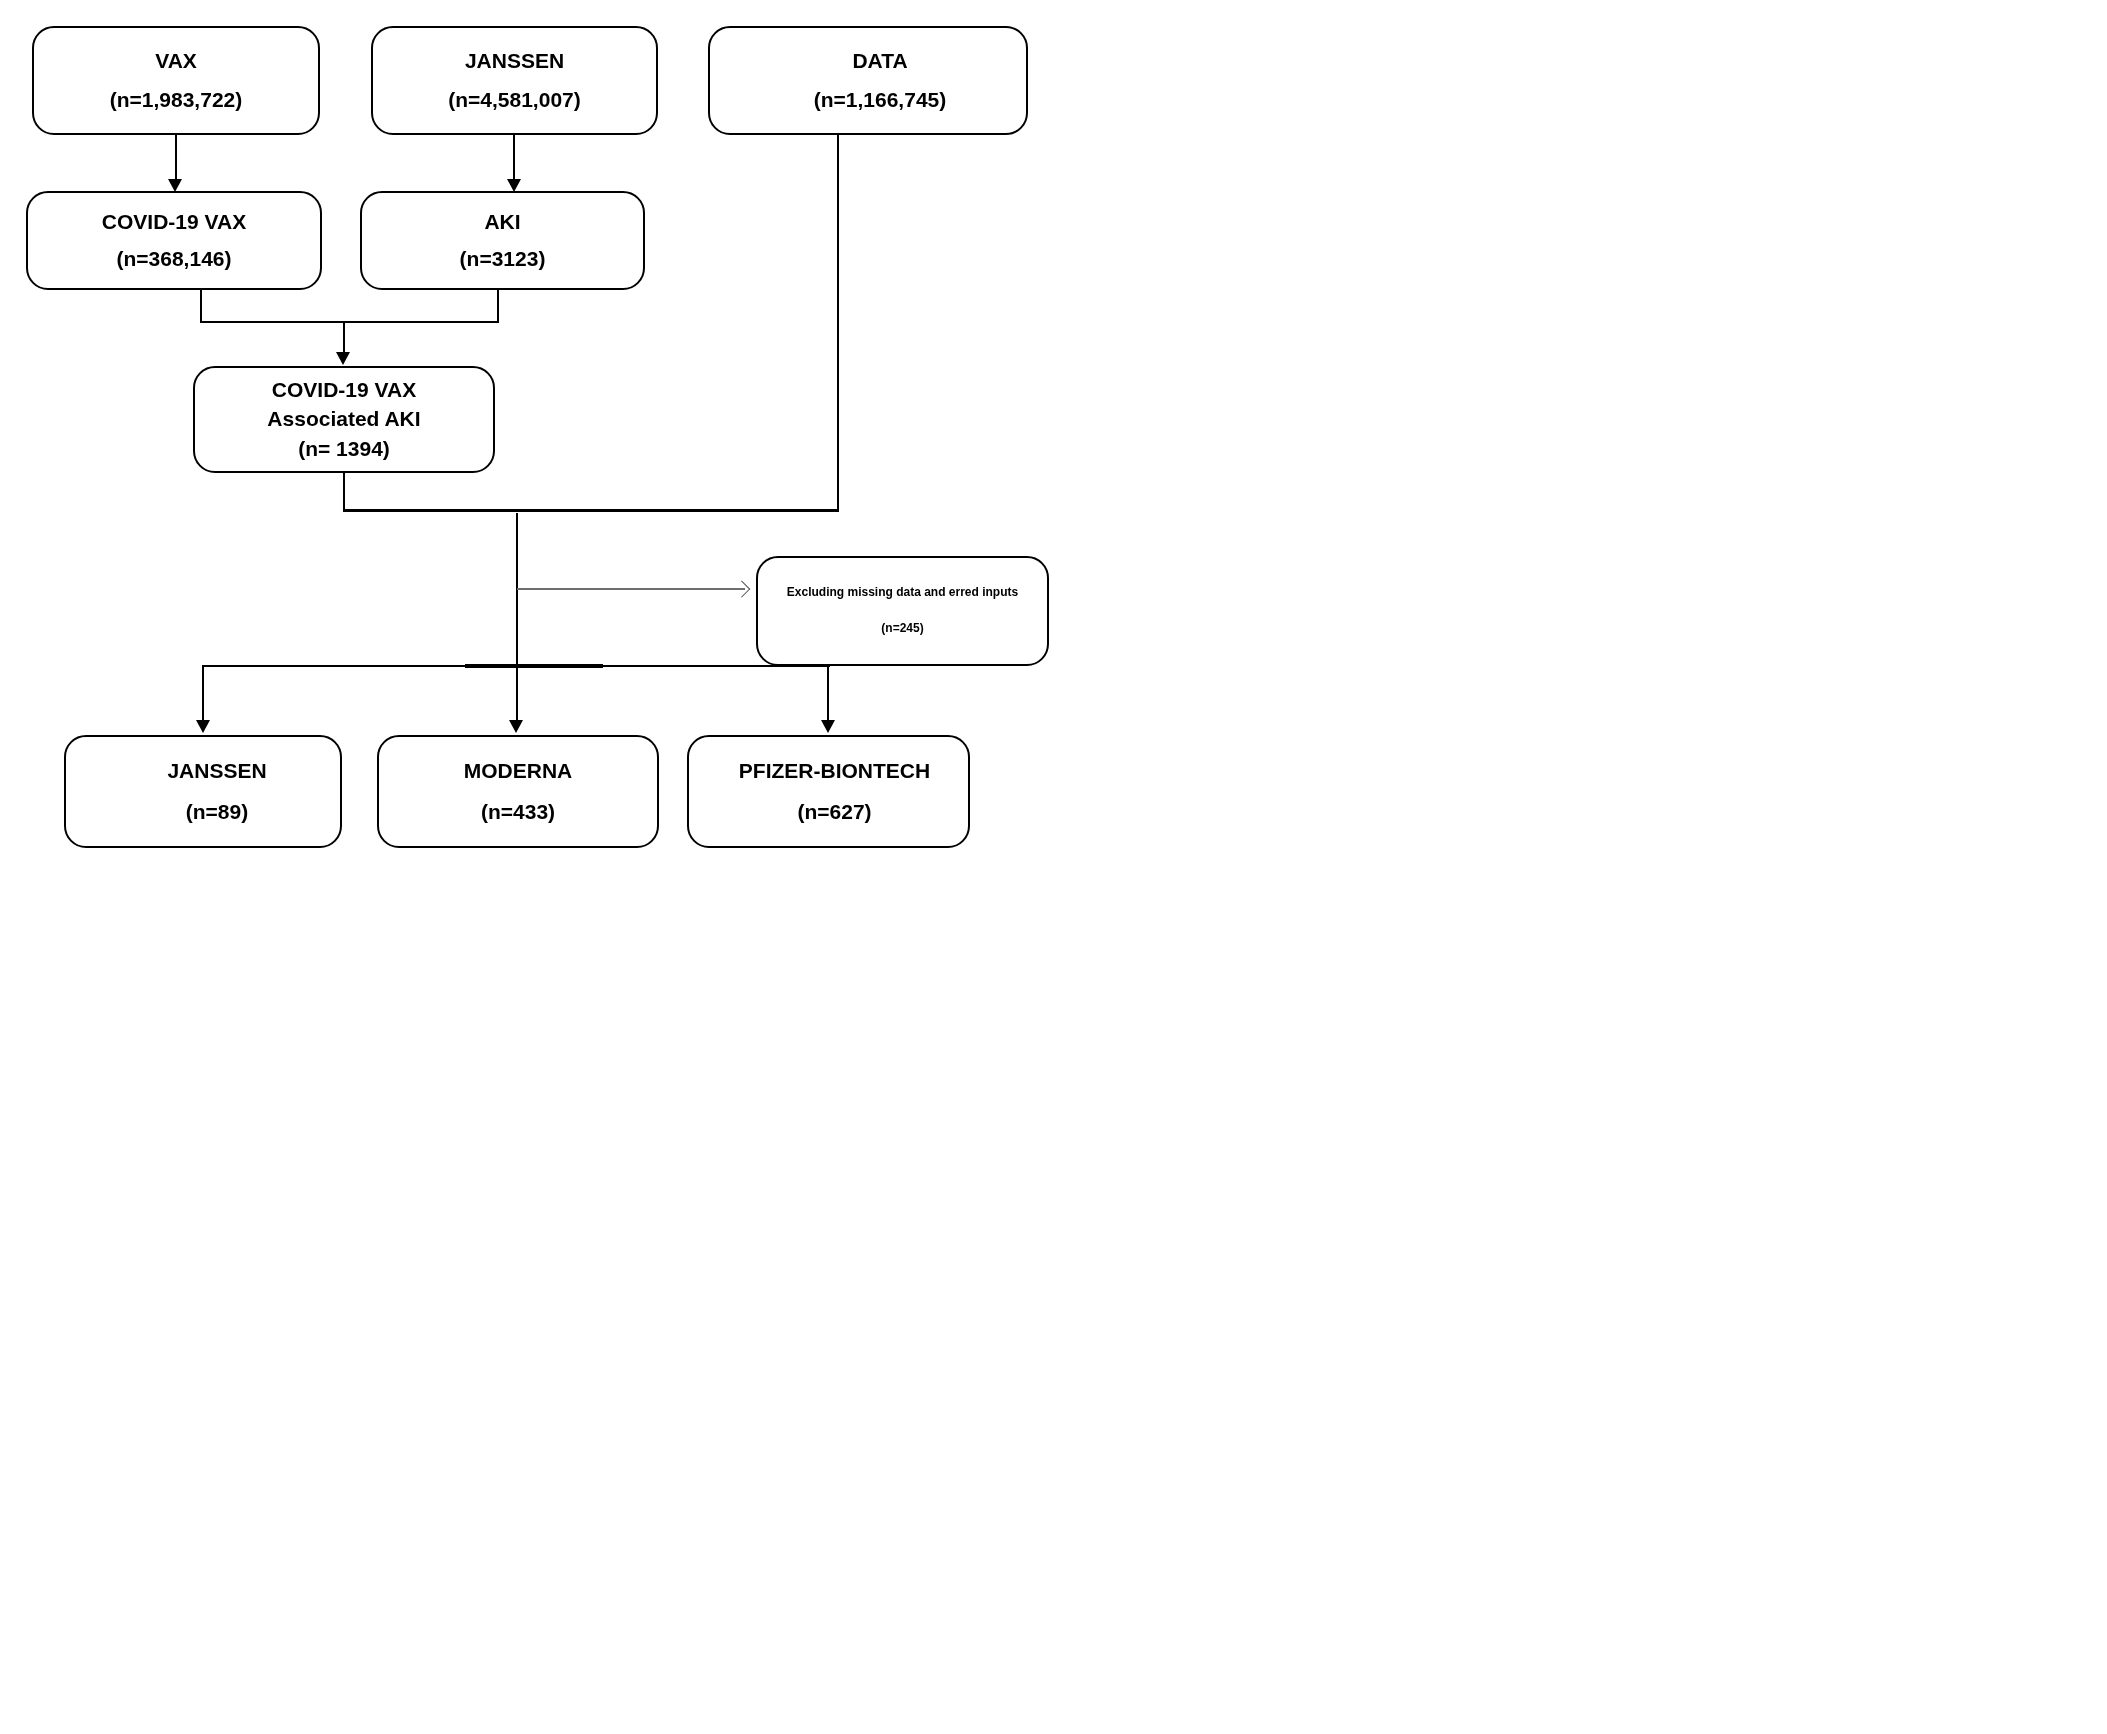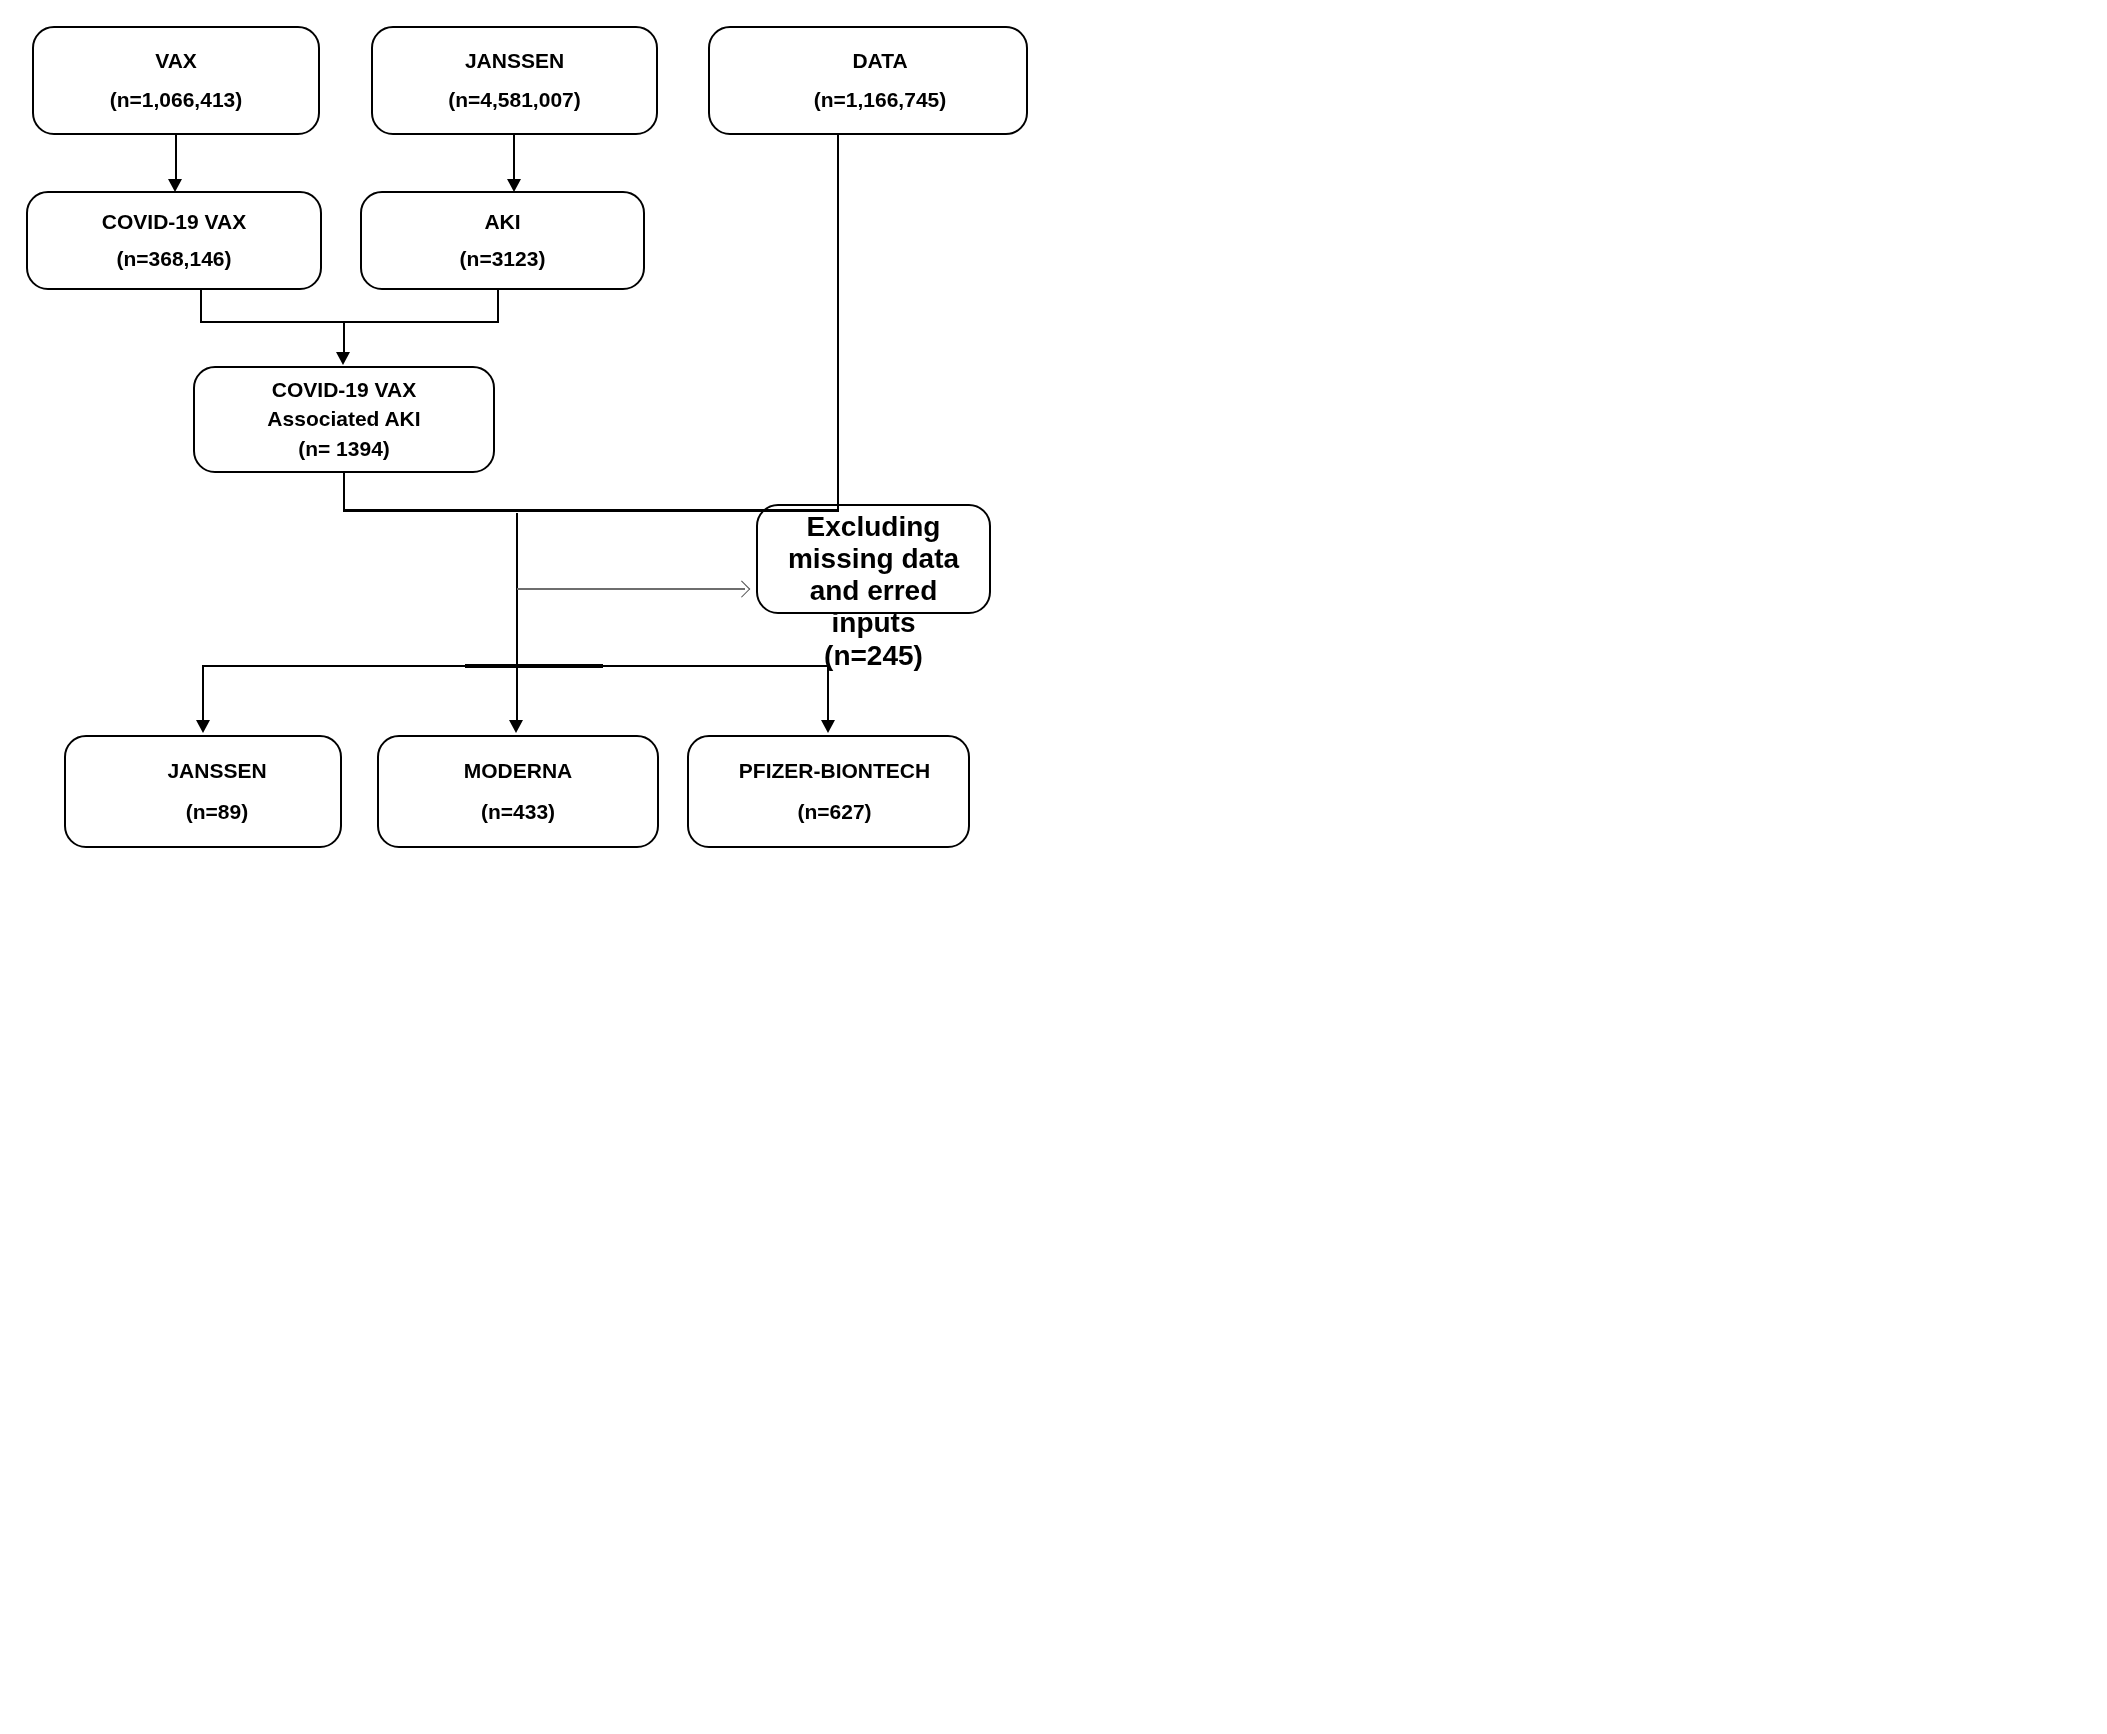--- a/index.html
+++ b/index.html
@@ -45,21 +45,21 @@
   }
   .wrap-narrow{max-width:235px;}
 </style>
 </head>
 <body>
 
 <div class="canvas">
 
   <div class="box" style="left:32px;top:26px;width:288px;height:109px;">
     <span class="ttl">VAX</span>
-    <span class="ttl">(n=1,066,413)</span>
+    <span class="ttl">(n=1,983,722)</span>
   </div>
   <div class="box" style="left:371px;top:26px;width:287px;height:109px;">
     <span class="ttl">JANSSEN</span>
     <span class="ttl">(n=4,581,007)</span>
   </div>
   <div class="box" style="left:708px;top:26px;width:320px;height:109px;padding-left:32px;">
     <span class="ttl">DATA</span>
     <span class="ttl">(n=1,166,745)</span>
   </div>
 
@@ -71,21 +71,21 @@
     <span class="ttl">AKI</span>
     <span class="ttl">(n=3123)</span>
   </div>
 
   <div class="box" style="left:193px;top:366px;width:302px;height:107px;">
     <span class="ttl">COVID-19 VAX</span>
     <span class="ttl">Associated AKI</span>
     <span class="ttl">(n= 1394)</span>
   </div>
 
-  <div class="box" style="left:756px;top:504px;width:235px;height:110px;font-size:28px;">
+  <div class="box" style="left:756px;top:556px;width:293px;height:110px;font-size:12px;">
     <span class="ttl wrap-narrow">Excluding missing data and erred inputs</span>
     <span class="ttl">(n=245)</span>
   </div>
 
   <div class="box" style="left:64px;top:735px;width:278px;height:113px;padding-left:36px;">
     <span class="ttl">JANSSEN</span>
     <span class="ttl">(n=89)</span>
   </div>
   <div class="box" style="left:377px;top:735px;width:282px;height:113px;">
     <span class="ttl">MODERNA</span>

